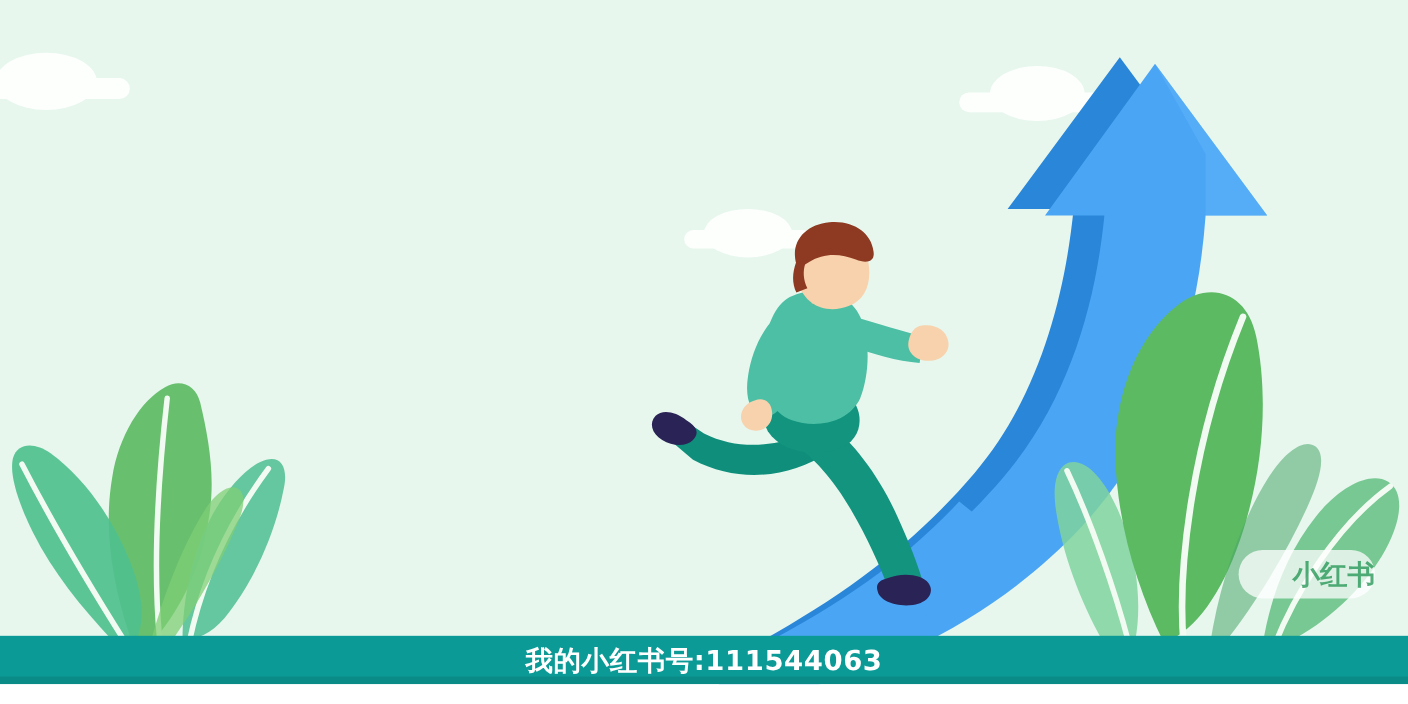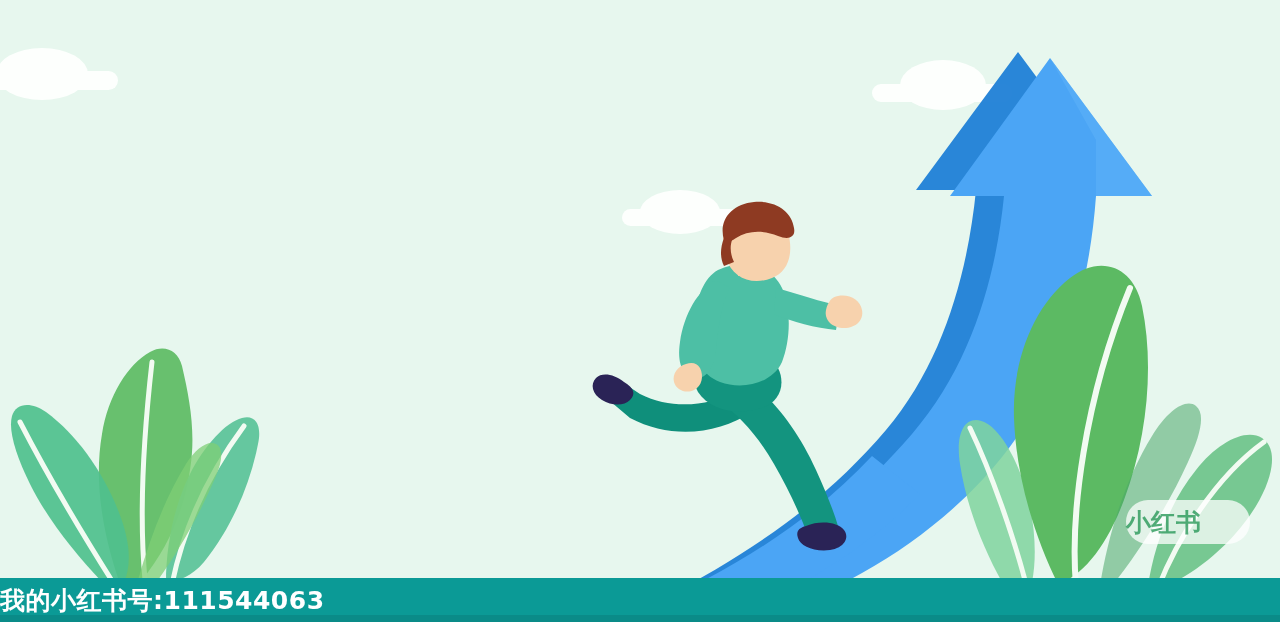--- a/index.html
+++ b/index.html
@@ -85,36 +85,36 @@
   #hl-2{font-size:62px;}
   #hl-3{font-size:62px;text-align:center;transform-origin:center center;}
   #hl-4{font-size:62px;text-align:center;transform-origin:center center;margin-bottom:0;}
 
   
   #watermark{
     position:absolute;left:1126px;top:500px;
     width:124px;height:44px;
     border-radius:22px;
     background:rgba(255,255,255,0.74);
-    display:flex;align-items:center;justify-content:flex-start;
+    display:flex;align-items:center;justify-content:flex-end;
     z-index:7;
   }
   #watermark-text{
     font-family:"DejaVu Sans","Liberation Sans", sans-serif;
     font-weight:700;
     font-size:25px;
     letter-spacing:0px;
     color:rgba(36,150,85,0.78);
     line-height:1;
   }
 
   
   #footer-id{
     position:absolute;left:0;top:578px;width:1280px;height:44px;
-    display:flex;align-items:center;justify-content:flex-start;
+    display:flex;align-items:center;justify-content:center;
     z-index:8;
     box-sizing:border-box;
   }
   #footer-id-text{
     color:#ffffff;
     font-family:"DejaVu Sans","Liberation Sans", sans-serif;
     font-weight:700;
     font-size:25px;
     letter-spacing:0.5px;
     line-height:1;

